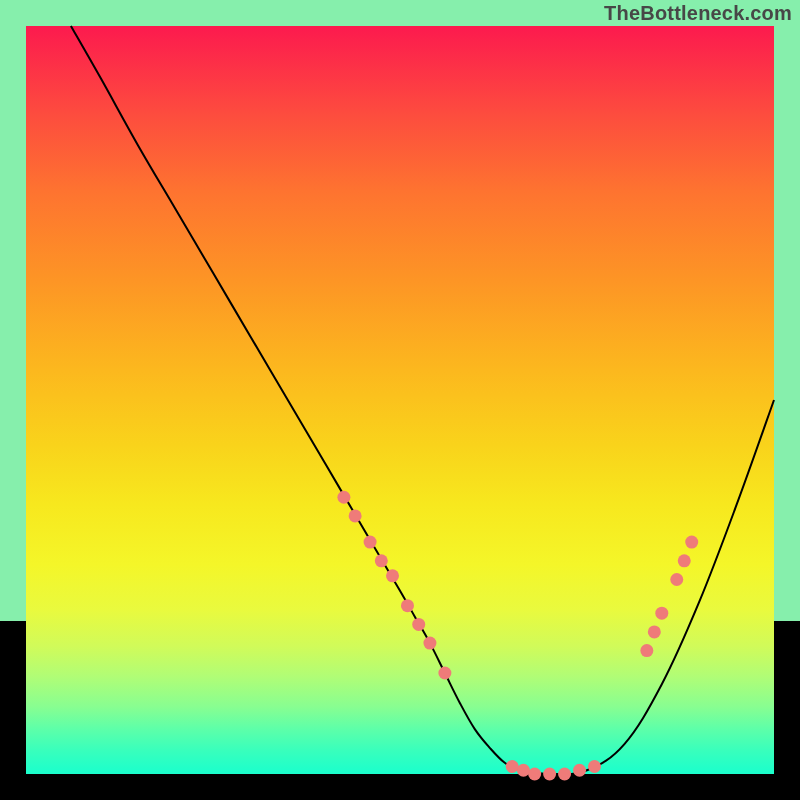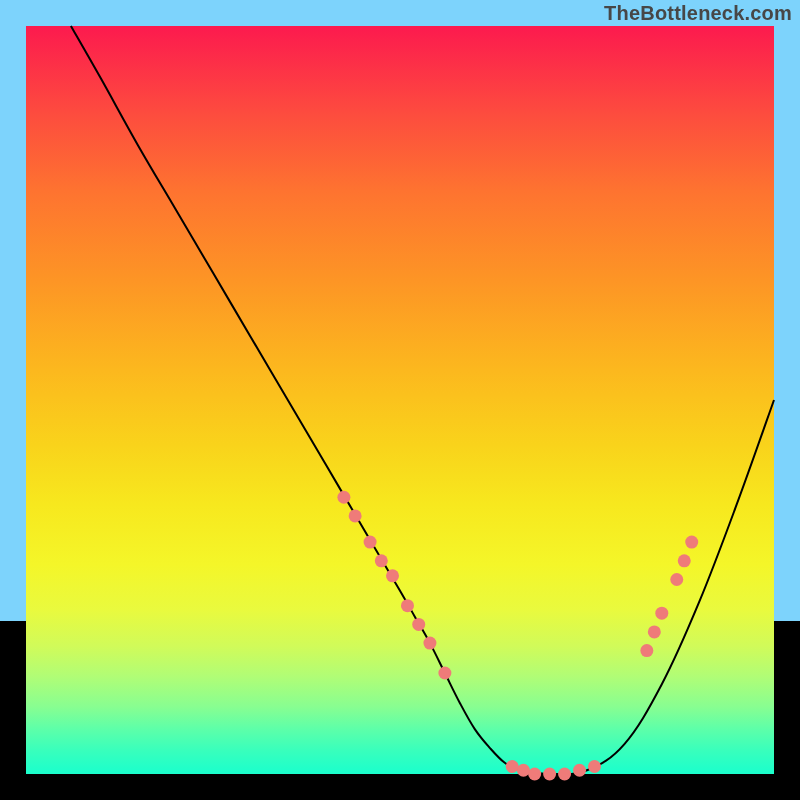--- a/index.html
+++ b/index.html
@@ -8,21 +8,21 @@
     background: #000;
     width: 800px;
     height: 800px;
     overflow: hidden;
     font-family: Arial, Helvetica, sans-serif;
   }
   .frame {
     position: relative;
     width: 800px;
     height: 621px;
-    background: #7dd3fc;
+    background: #86efac;
     text-align: right;
   }
   .watermark {
     position: absolute;
     top: 2px;
     right: 8px;
     color: #474747;
     font-size: 20px;
     font-weight: 600;
     letter-spacing: 0.2px;

